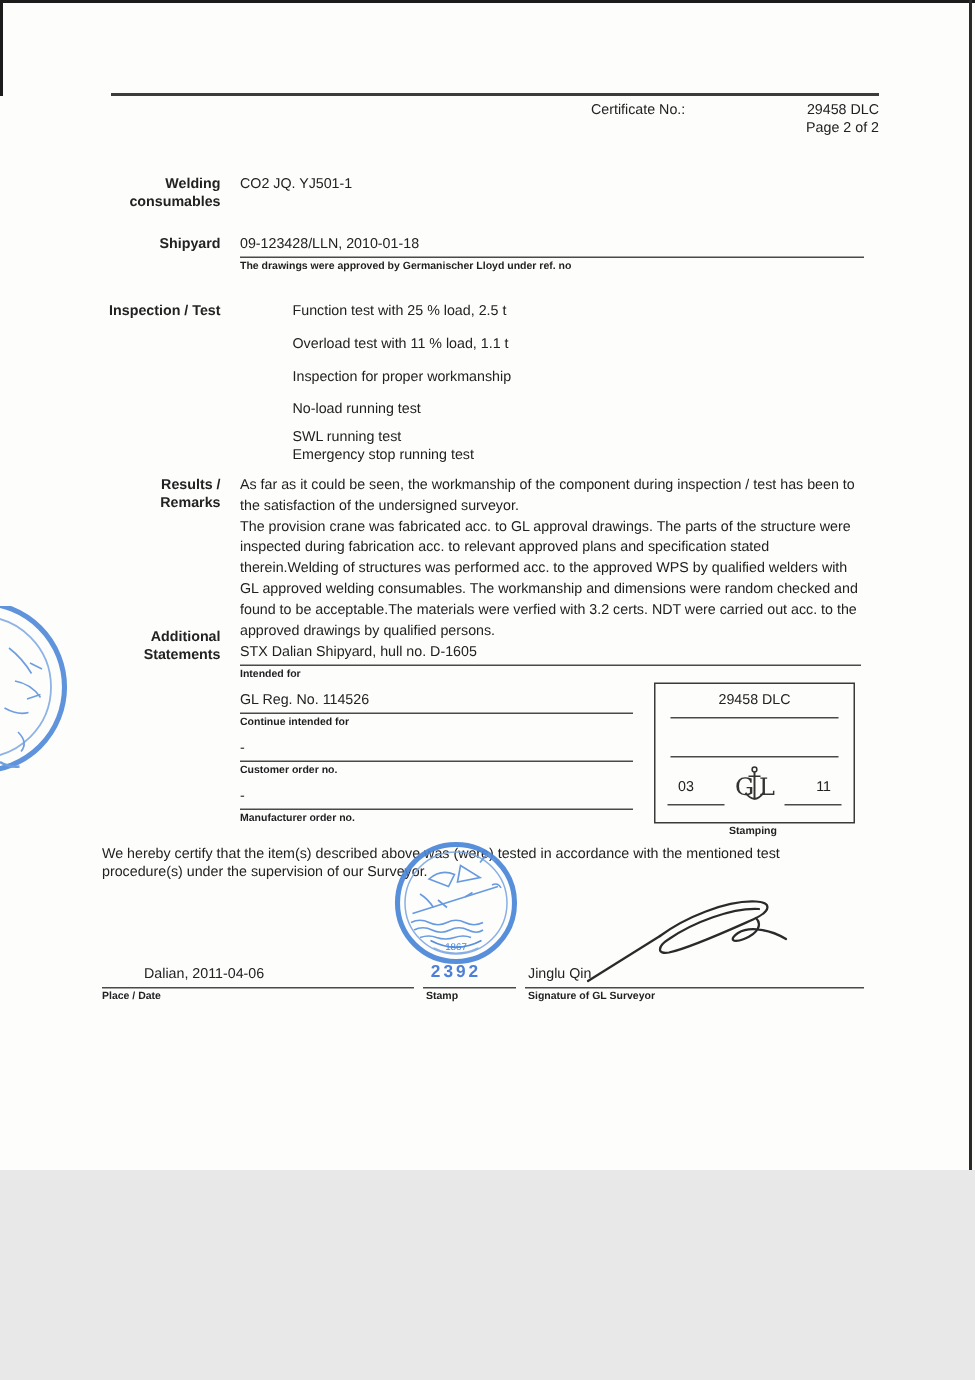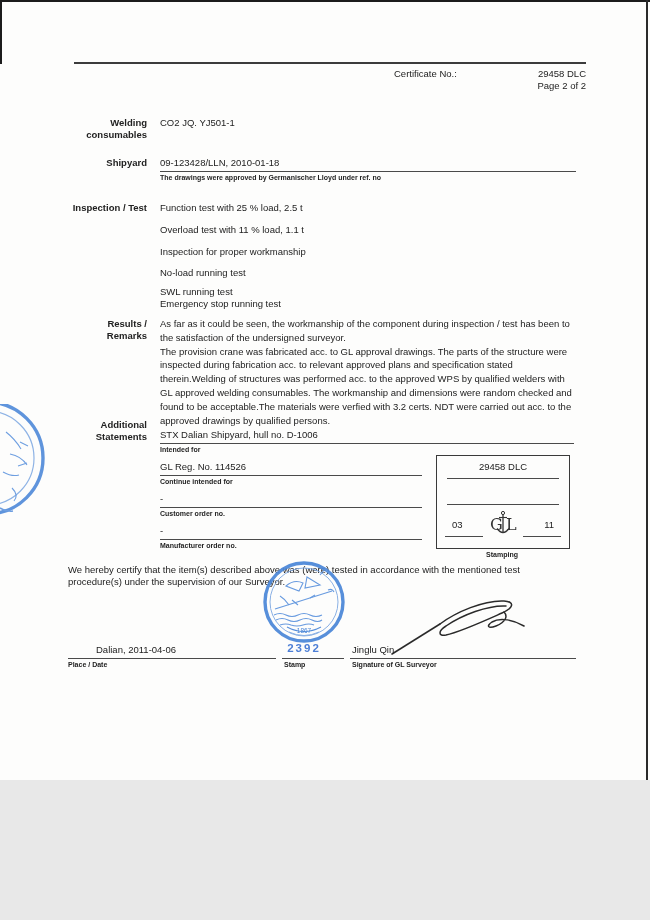--- a/index.html
+++ b/index.html
@@ -25,21 +25,21 @@
   .lbl-additional{top:419px;}
 
   .val{position:absolute;left:160px;font-size:9.5px;}
   .val-welding{top:117px;}
 
   .approval-field{position:absolute;left:160px;top:157px;width:416px;}
   .field-value{font-size:9.5px;padding-bottom:3px;border-bottom:1px solid #4a4a4a;min-height:9px;}
   .caption{font-size:7px;font-weight:bold;padding-top:2px;color:#1e1e1e;}
 
   .inspection-list{position:absolute;left:160px;top:202px;font-size:9.5px;line-height:12px;}
-  .insp-item{margin-bottom:10px;}
+  .insp-item{margin-bottom:10px;margin-left:35px;}
   .insp-item.m9{margin-bottom:9px;}
   .insp-item.m7{margin-bottom:7px;}
   .insp-item.m0{margin-bottom:0;}
 
   .results-text{position:absolute;left:160px;top:317px;width:418px;font-size:9.5px;line-height:13.8px;}
 
   .additional-rows{position:absolute;left:160px;top:429px;}
   .add-row{margin-bottom:8px;}
   .add-row.w1{width:414px;}
   .add-row.w2{width:262px;}
@@ -123,21 +123,21 @@
     <div class="insp-item m0">Emergency stop running test</div>
   </div>
 
   <div class="results-text">
     <div>As far as it could be seen, the workmanship of the component during inspection / test has been to the satisfaction of the undersigned surveyor.</div>
     <div>The provision crane was fabricated acc. to GL approval drawings. The parts of the structure were inspected during fabrication acc. to relevant approved plans and specification stated therein.Welding of structures was performed acc. to the approved WPS by qualified welders with GL approved welding consumables. The workmanship and dimensions were random checked and found to be acceptable.The materials were verfied with 3.2 certs. NDT were carried out acc. to the approved drawings by qualified persons.</div>
   </div>
 
   <div class="additional-rows">
     <div class="add-row w1">
-      <div class="field-value">STX Dalian Shipyard, hull no. D-1006</div>
+      <div class="field-value">STX Dalian Shipyard, hull no. D-1605</div>
       <div class="caption">Intended for</div>
     </div>
     <div class="add-row w2">
       <div class="field-value">GL Reg. No. 114526</div>
       <div class="caption">Continue intended for</div>
     </div>
     <div class="add-row w2">
       <div class="field-value">-</div>
       <div class="caption">Customer order no.</div>
     </div>

